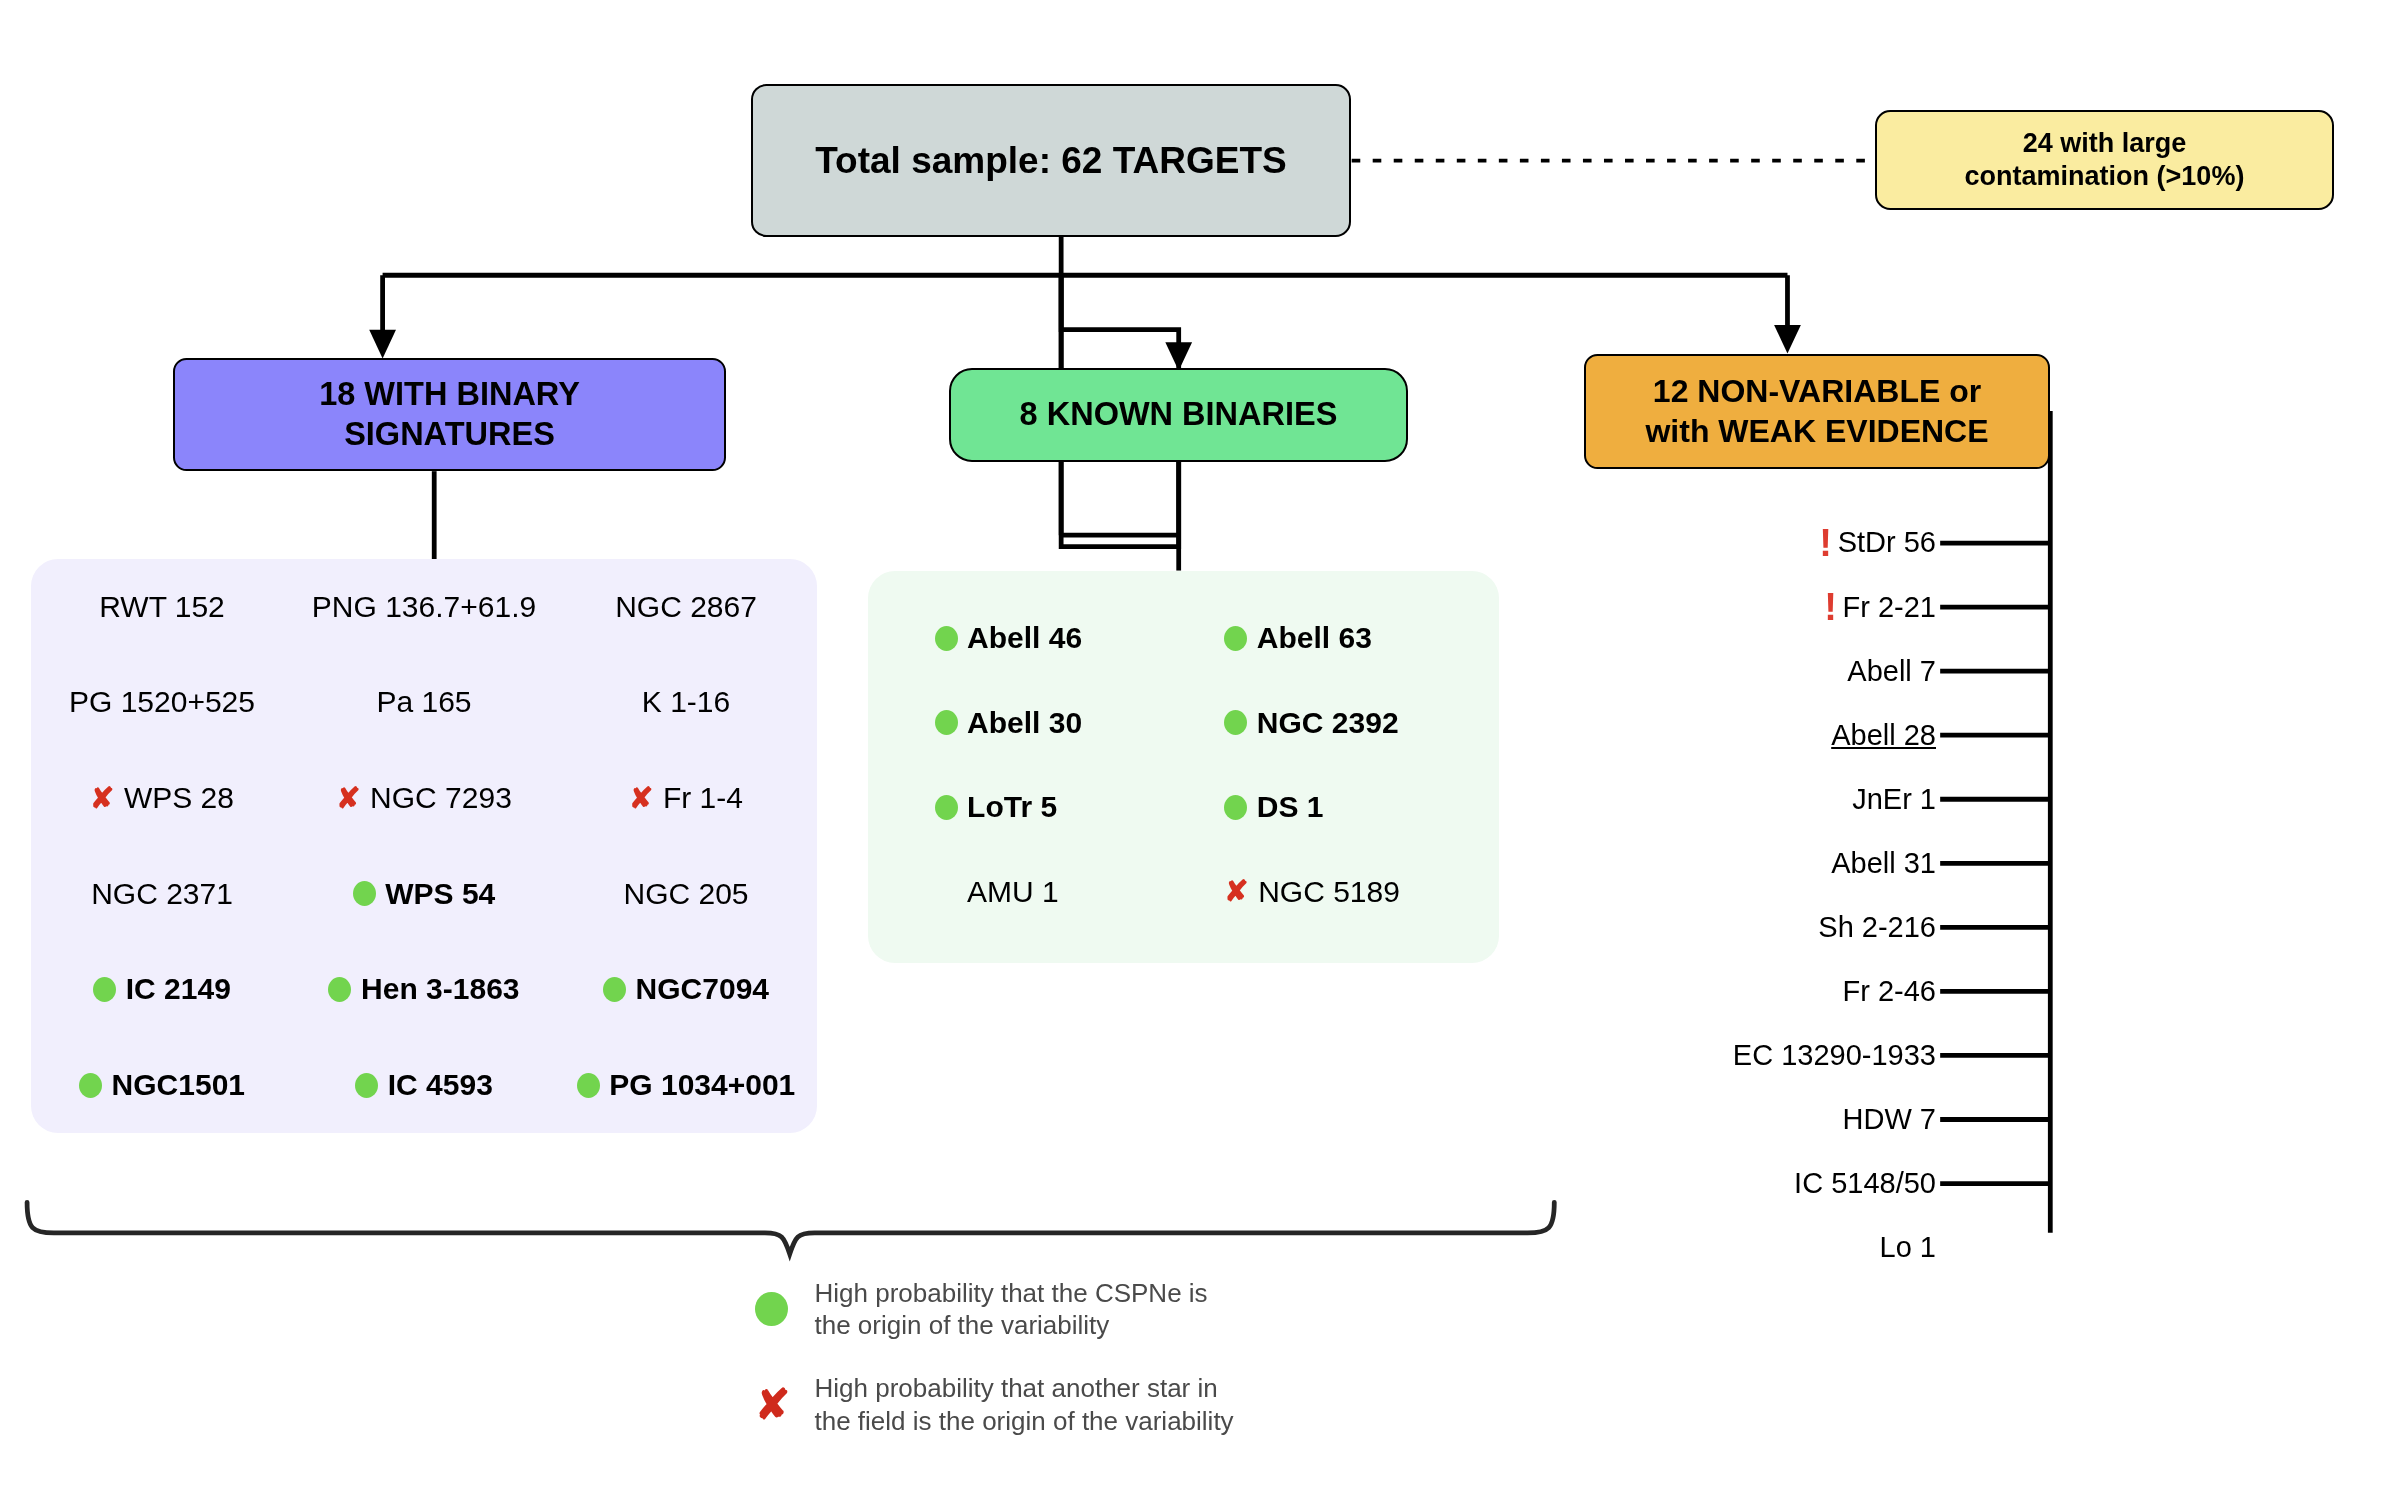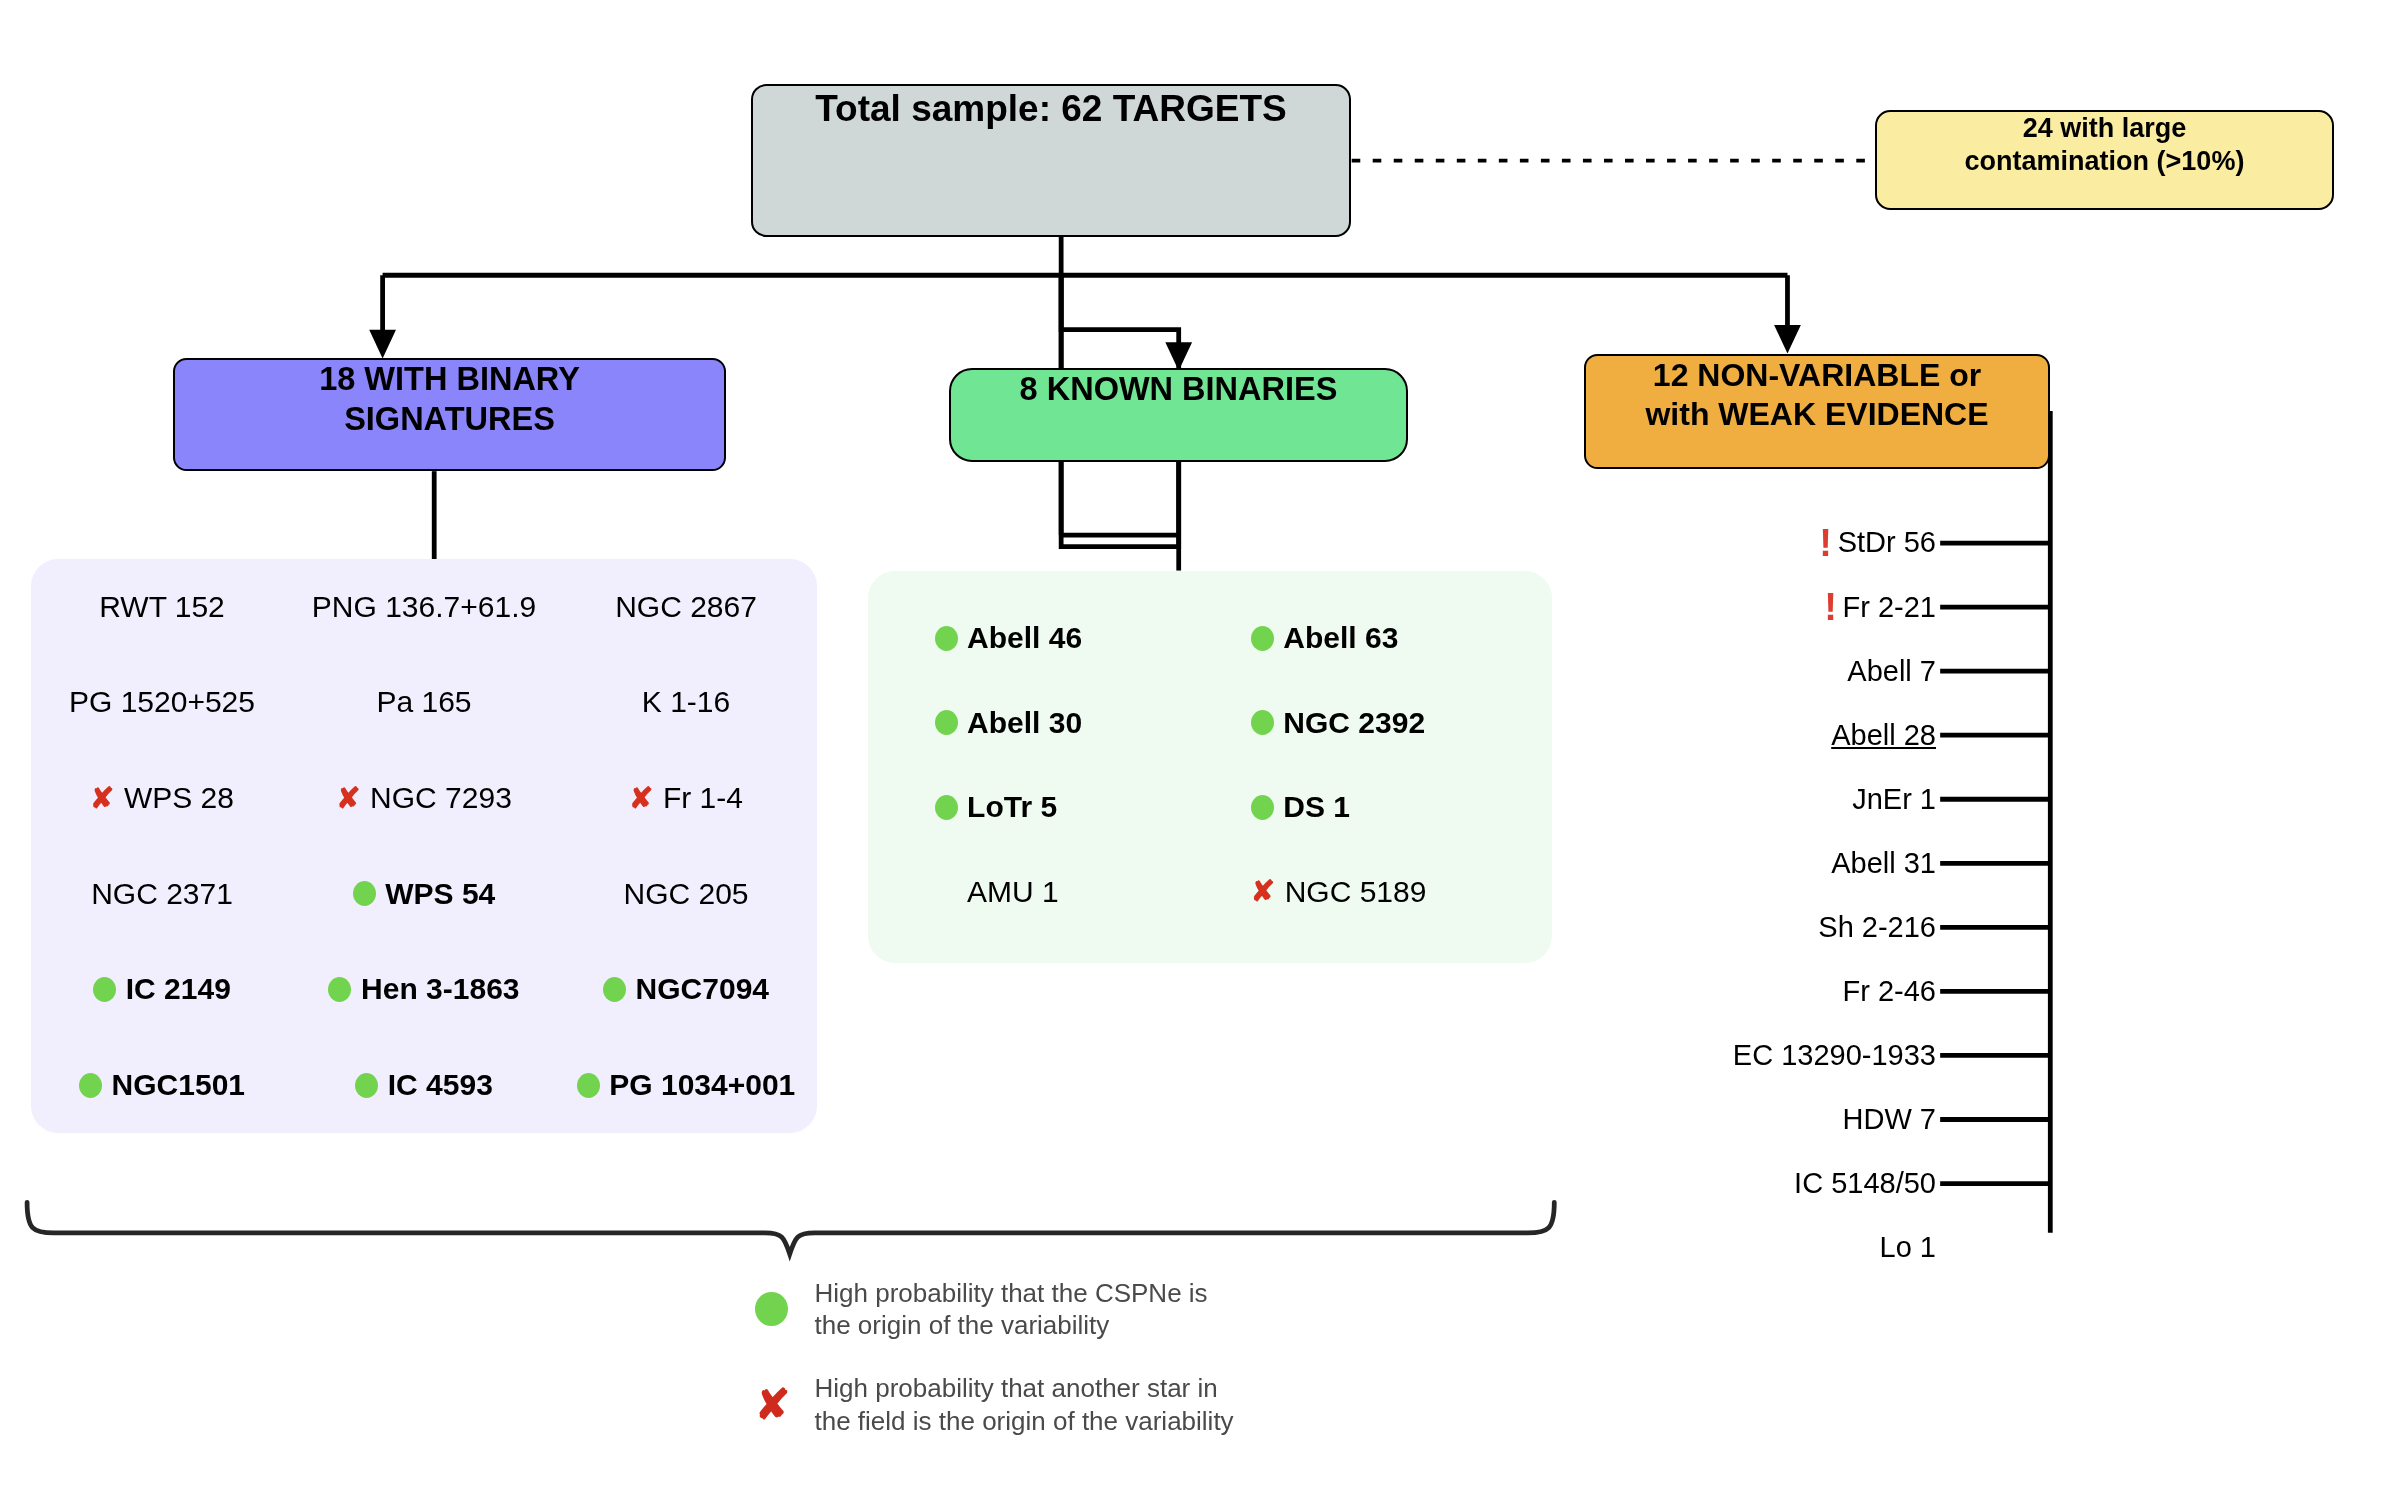--- a/index.html
+++ b/index.html
@@ -7,21 +7,21 @@
     width:2409px;height:1510px;
     background:#ffffff;
     font-family:"Liberation Sans", sans-serif;
     overflow:hidden;
     position:relative;
   }
   .canvas{position:absolute;left:0;top:0;width:2409px;height:1510px;}
   .node{
     position:absolute;
     box-sizing:border-box;
-    display:flex;justify-content:center;
+    display:flex;align-items:center;justify-content:center;
     text-align:center;
     border:2.9px solid #000;
     border-radius:13.4px;
     font-weight:bold;
     color:#000;
     line-height:1.22;
     z-index:5;
   }
   #total-node{
     left:751px;top:84px;width:600px;height:153px;
@@ -44,21 +44,21 @@
     background:#efae3f;font-size:32px;border-radius:13.4px;
   }
   .panel{
     position:absolute;box-sizing:border-box;border-radius:27px;z-index:2;
   }
   #binary-panel{
     left:31px;top:559px;width:786px;height:574px;
     background:#f1effd;
   }
   #known-panel{
-    left:868px;top:571px;width:684px;height:392px;
+    left:868px;top:571px;width:631px;height:392px;
     background:#effaf1;
     padding-left:42px;
   }
   .grid3{
     position:absolute;left:0;top:0;width:100%;height:100%;
     display:grid;grid-template-columns:1fr 1fr 1fr;
     align-items:center;
   }
   .grid2{
     position:absolute;left:0;top:0;width:100%;height:100%;

